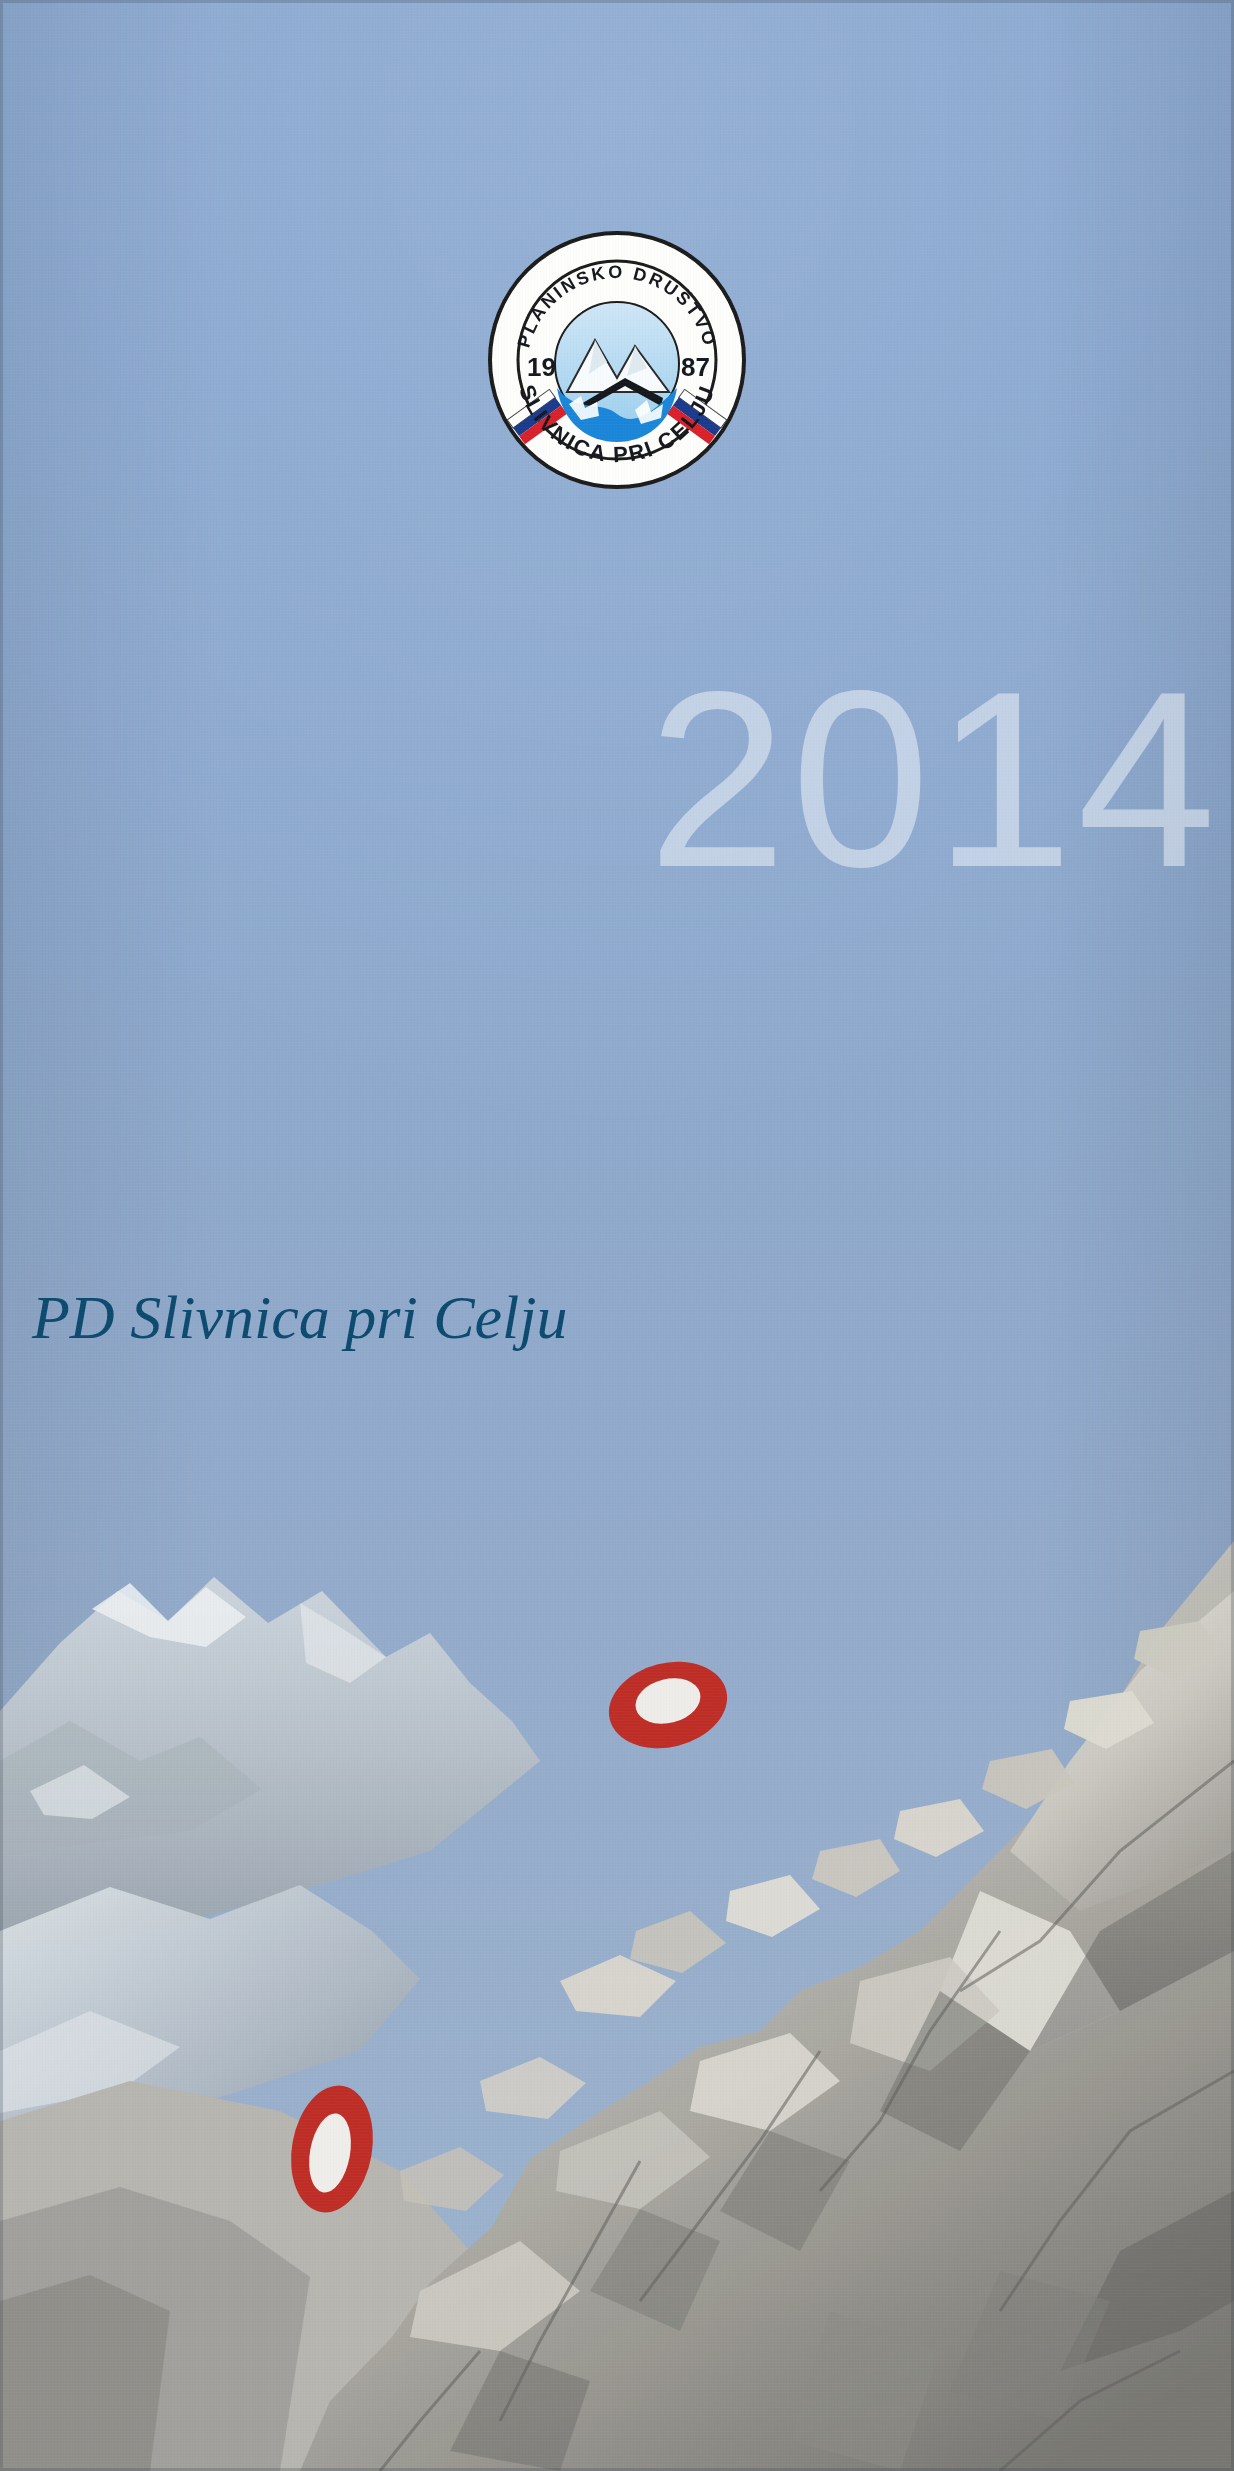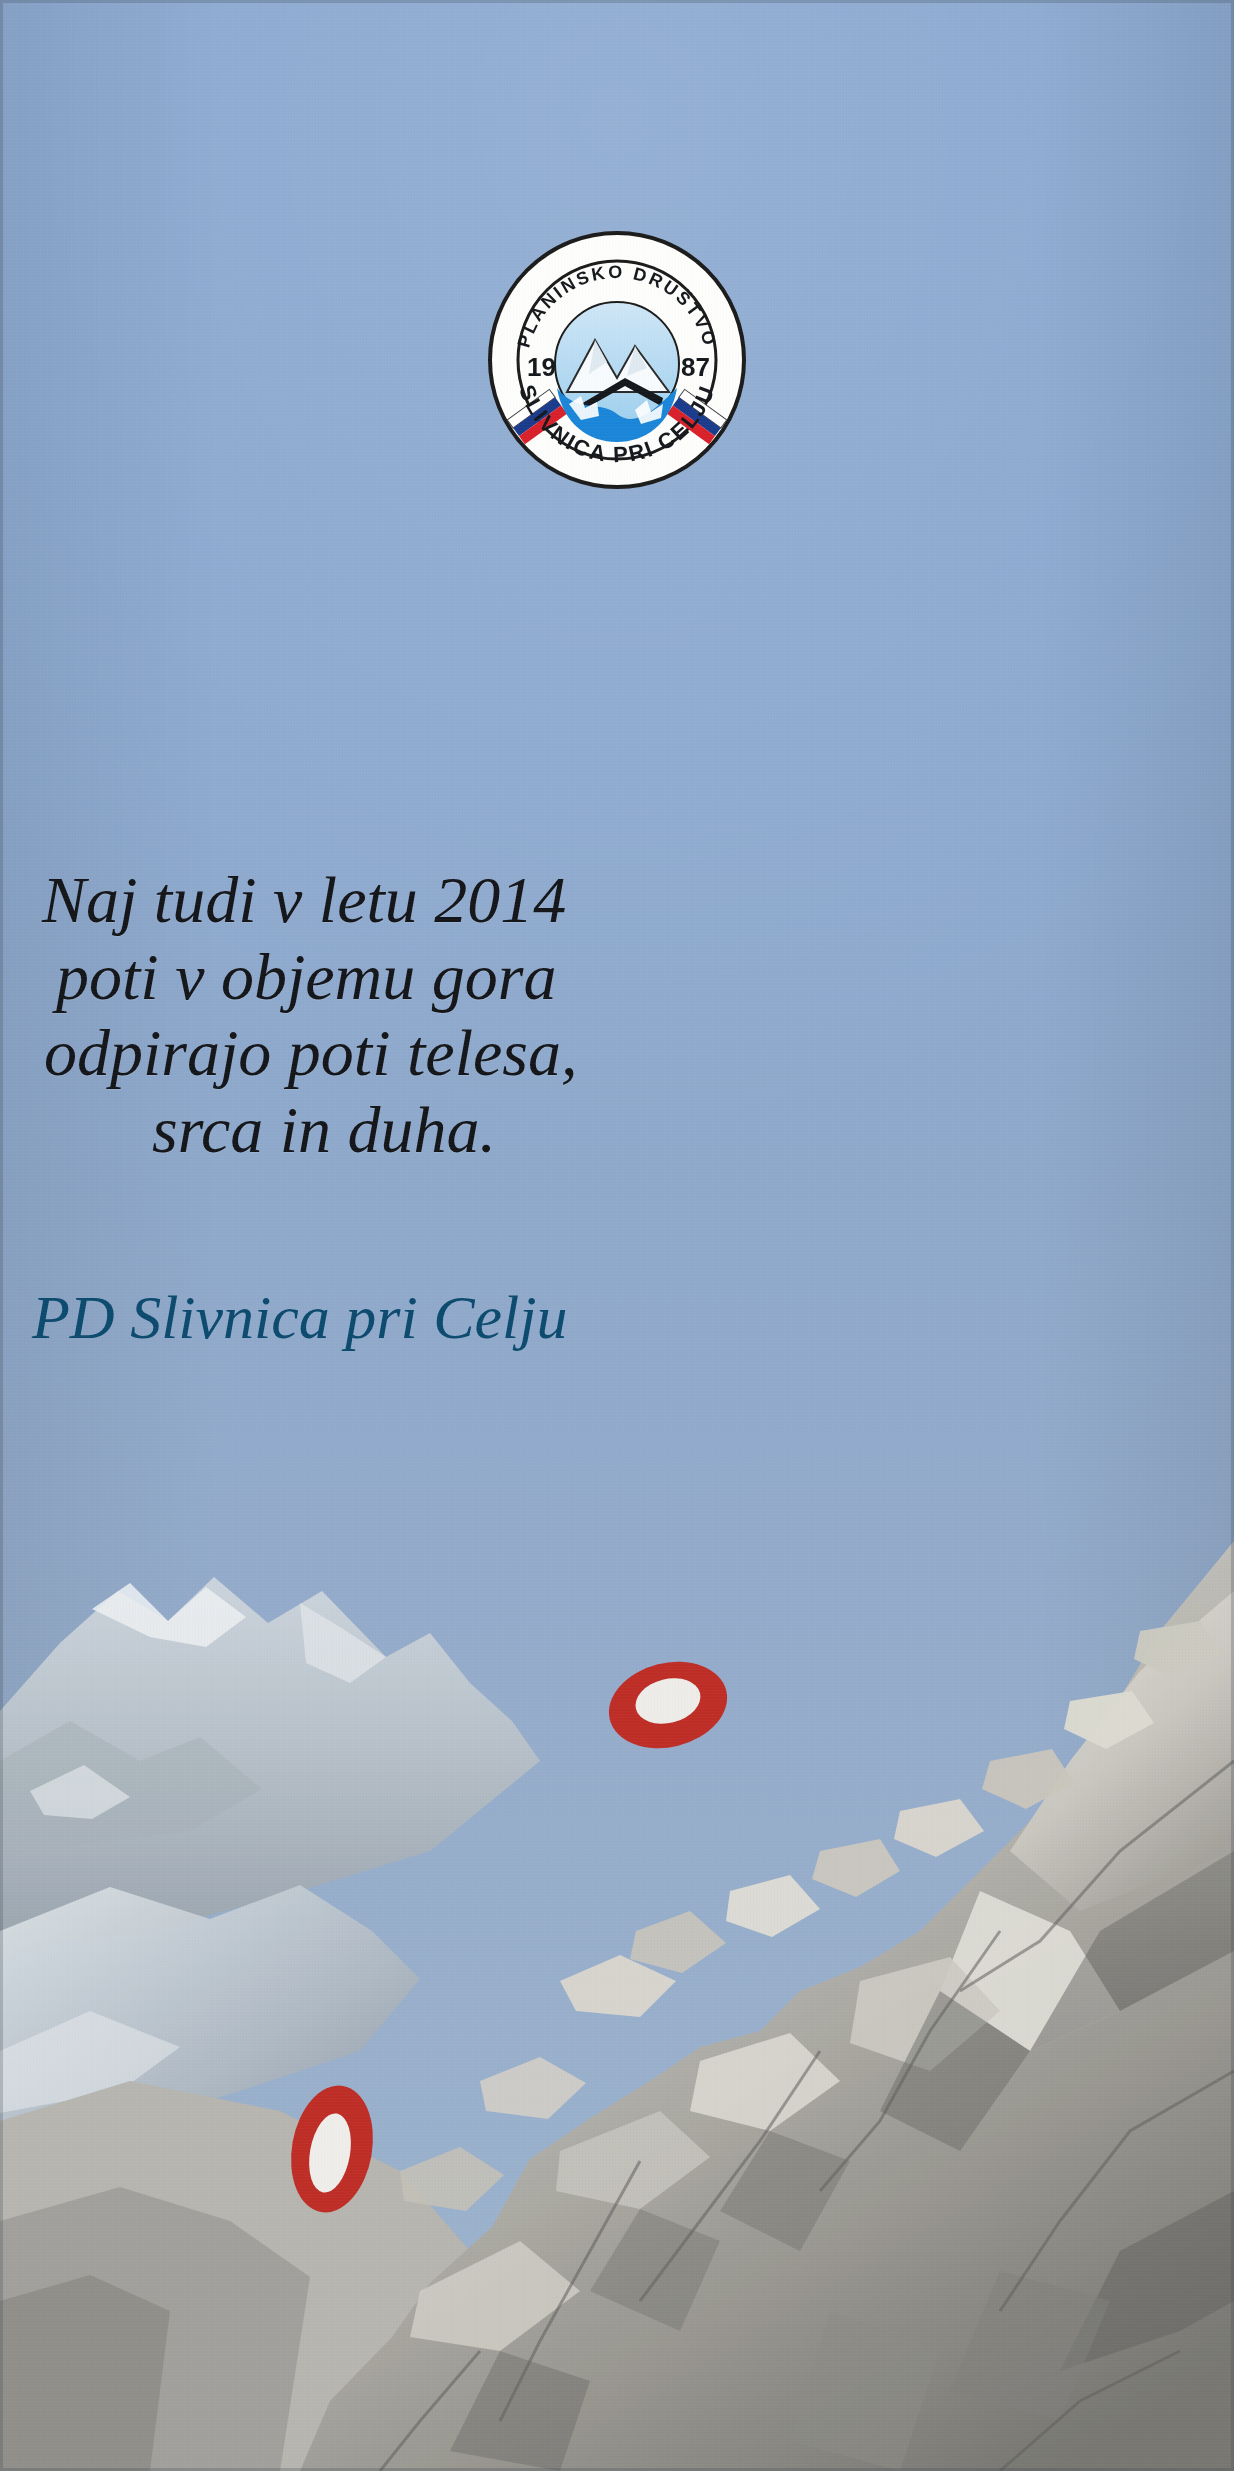--- a/index.html
+++ b/index.html
@@ -280,25 +280,20 @@
       </text>
       <text font-family="Liberation Sans, sans-serif" font-size="22" font-weight="bold" fill="#15181c" letter-spacing="2.2">
         <textPath href="#arcBottom" startOffset="50%" text-anchor="middle">SLIVNICA PRI CELJU</textPath>
       </text>
 
       <text x="42" y="148" font-family="Liberation Sans, sans-serif" font-size="26" font-weight="bold" fill="#15181c">19</text>
       <text x="196" y="148" font-family="Liberation Sans, sans-serif" font-size="26" font-weight="bold" fill="#15181c">87</text>
     </svg>
   </div>
 
-
-  <div id="quote">
-    <span class="l l1">Naj tudi v letu 2014</span>
-    <span class="l l2">poti v objemu gora</span>
-    <span class="l l3">odpirajo poti telesa,</span>
-    <span class="l l4">srca in duha.</span>
-  </div>
+  <div id="year">2014</div>
+
 
   <div id="signature">PD Slivnica pri Celju</div>
 
   <div class="grain"></div>
   <div class="edge"></div>
 </div>
 
 </body></html>

